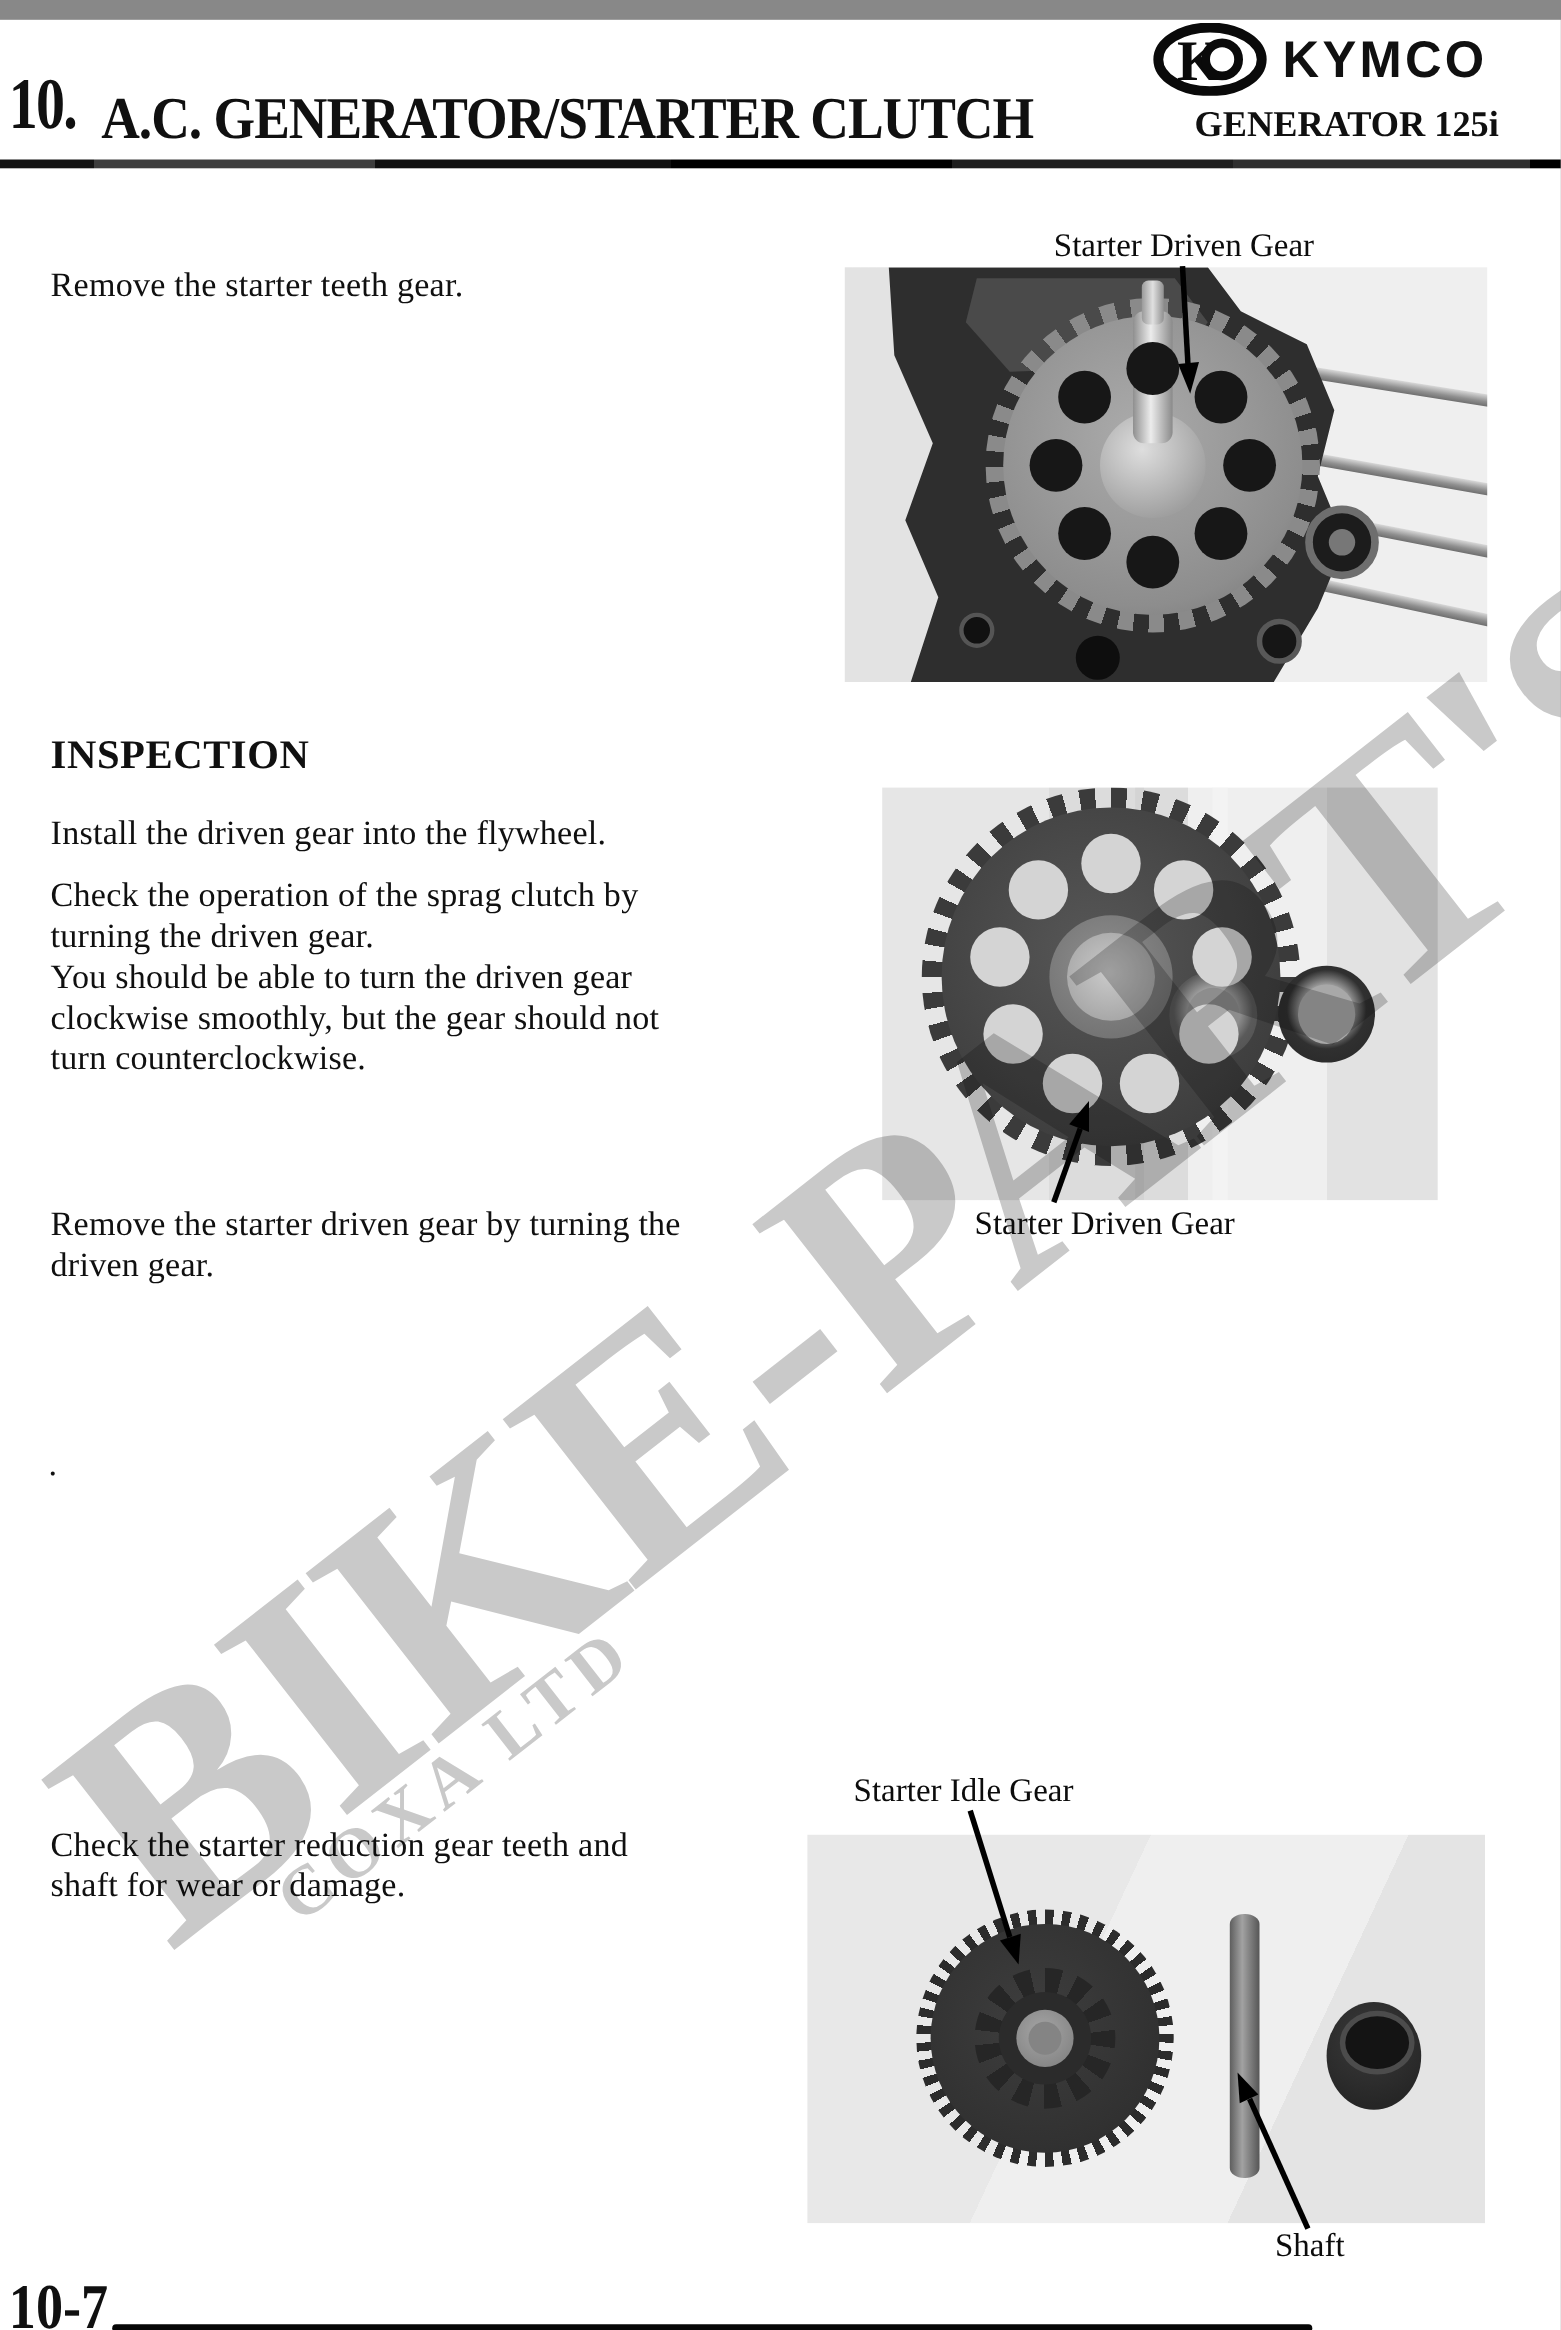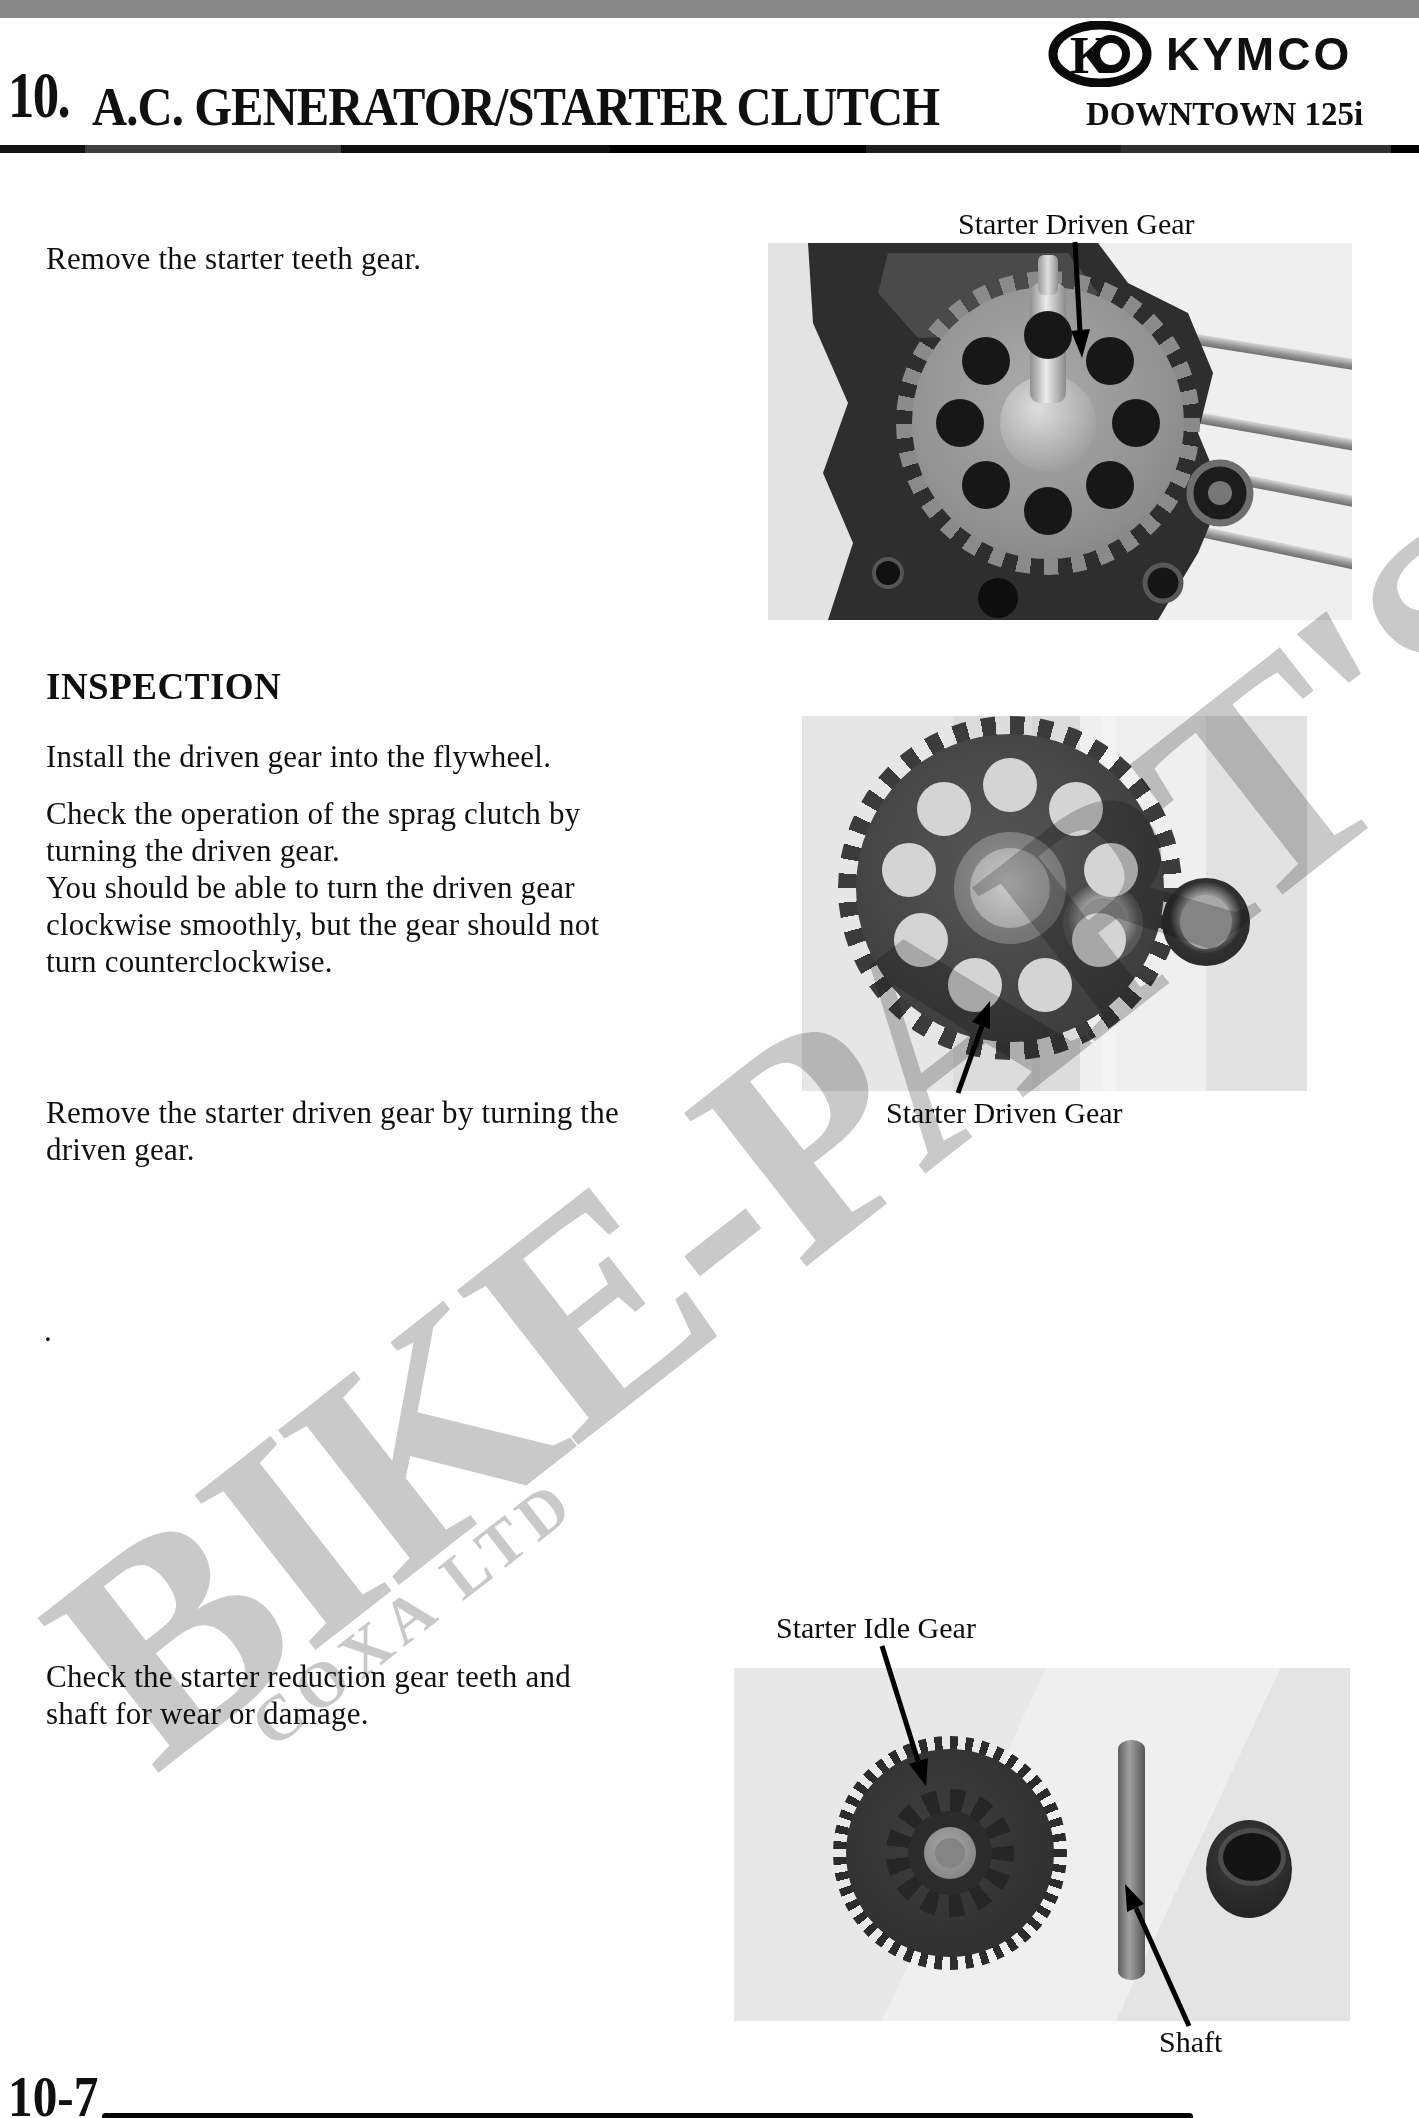--- a/index.html
+++ b/index.html
@@ -82,21 +82,21 @@
   <div class="chapter-title">A.C. GENERATOR/STARTER CLUTCH</div>
 
   <div class="logo-box">
     <svg width="106" height="66" viewBox="0 0 106 66">
       <ellipse cx="52" cy="33" rx="47" ry="29" fill="none" stroke="#0a0a0a" stroke-width="9"></ellipse>
       <text x="22" y="52" font-family="Liberation Serif,serif" font-weight="bold" font-size="52" fill="#0a0a0a">K</text>
       <circle cx="63" cy="33" r="15" fill="none" stroke="#0a0a0a" stroke-width="8"></circle>
     </svg>
   </div>
   <div class="brand-word">KYMCO</div>
-  <div class="model-word">DOWNTOWN 125i</div>
+  <div class="model-word">GENERATOR 125i</div>
   <div class="header-rule"></div>
 
   <div class="para" style="top:222px">Remove the starter teeth gear.</div>
   <div class="para heading" style="top:650px">INSPECTION</div>
   <div class="para" style="top:777px">Check the operation of the sprag clutch by
 turning the driven gear.
 You should be able to turn the driven gear
 clockwise smoothly, but the gear should not
 turn counterclockwise.</div>
   <div class="para" style="top:720px">Install the driven gear into the flywheel.</div>

